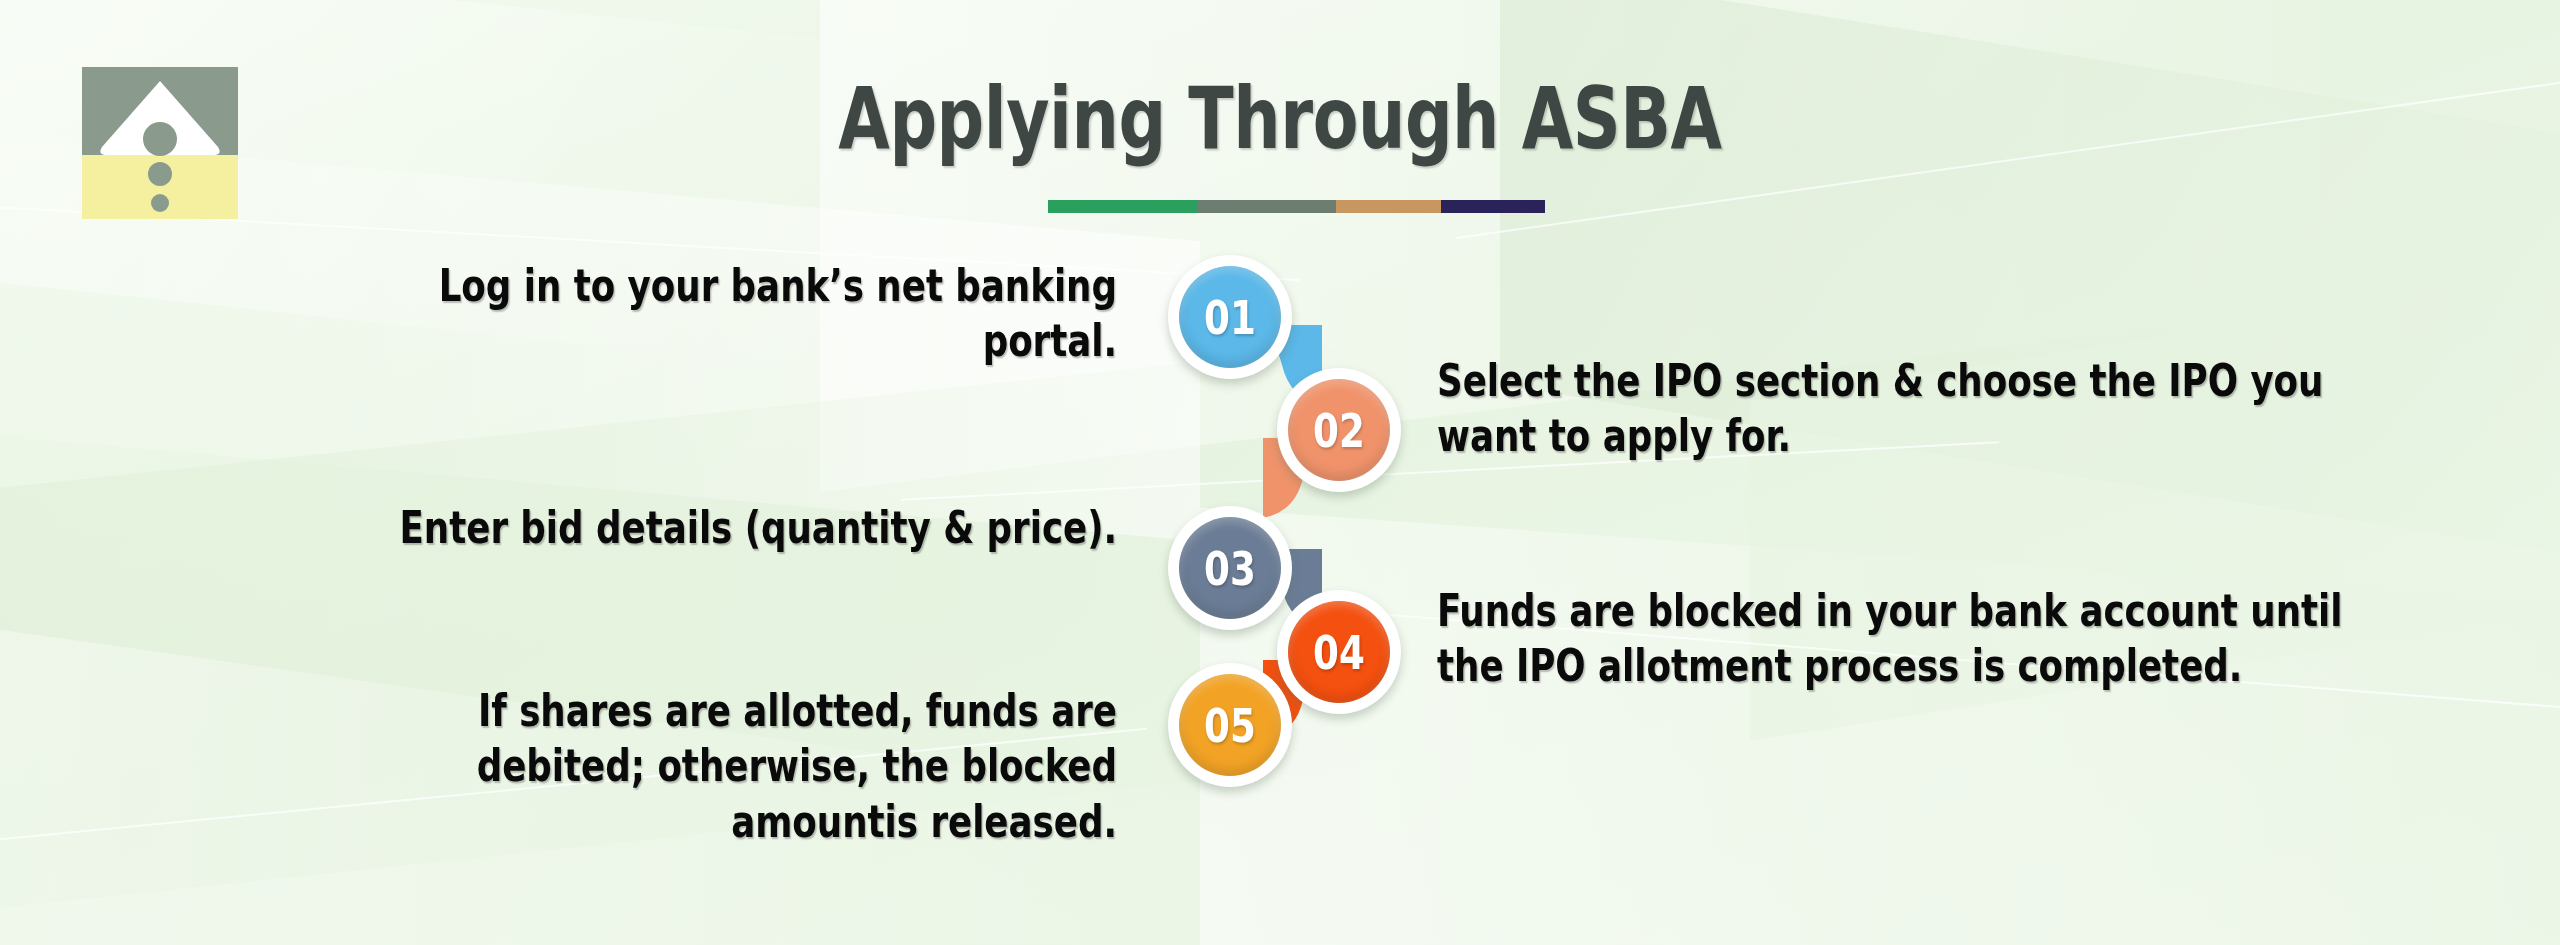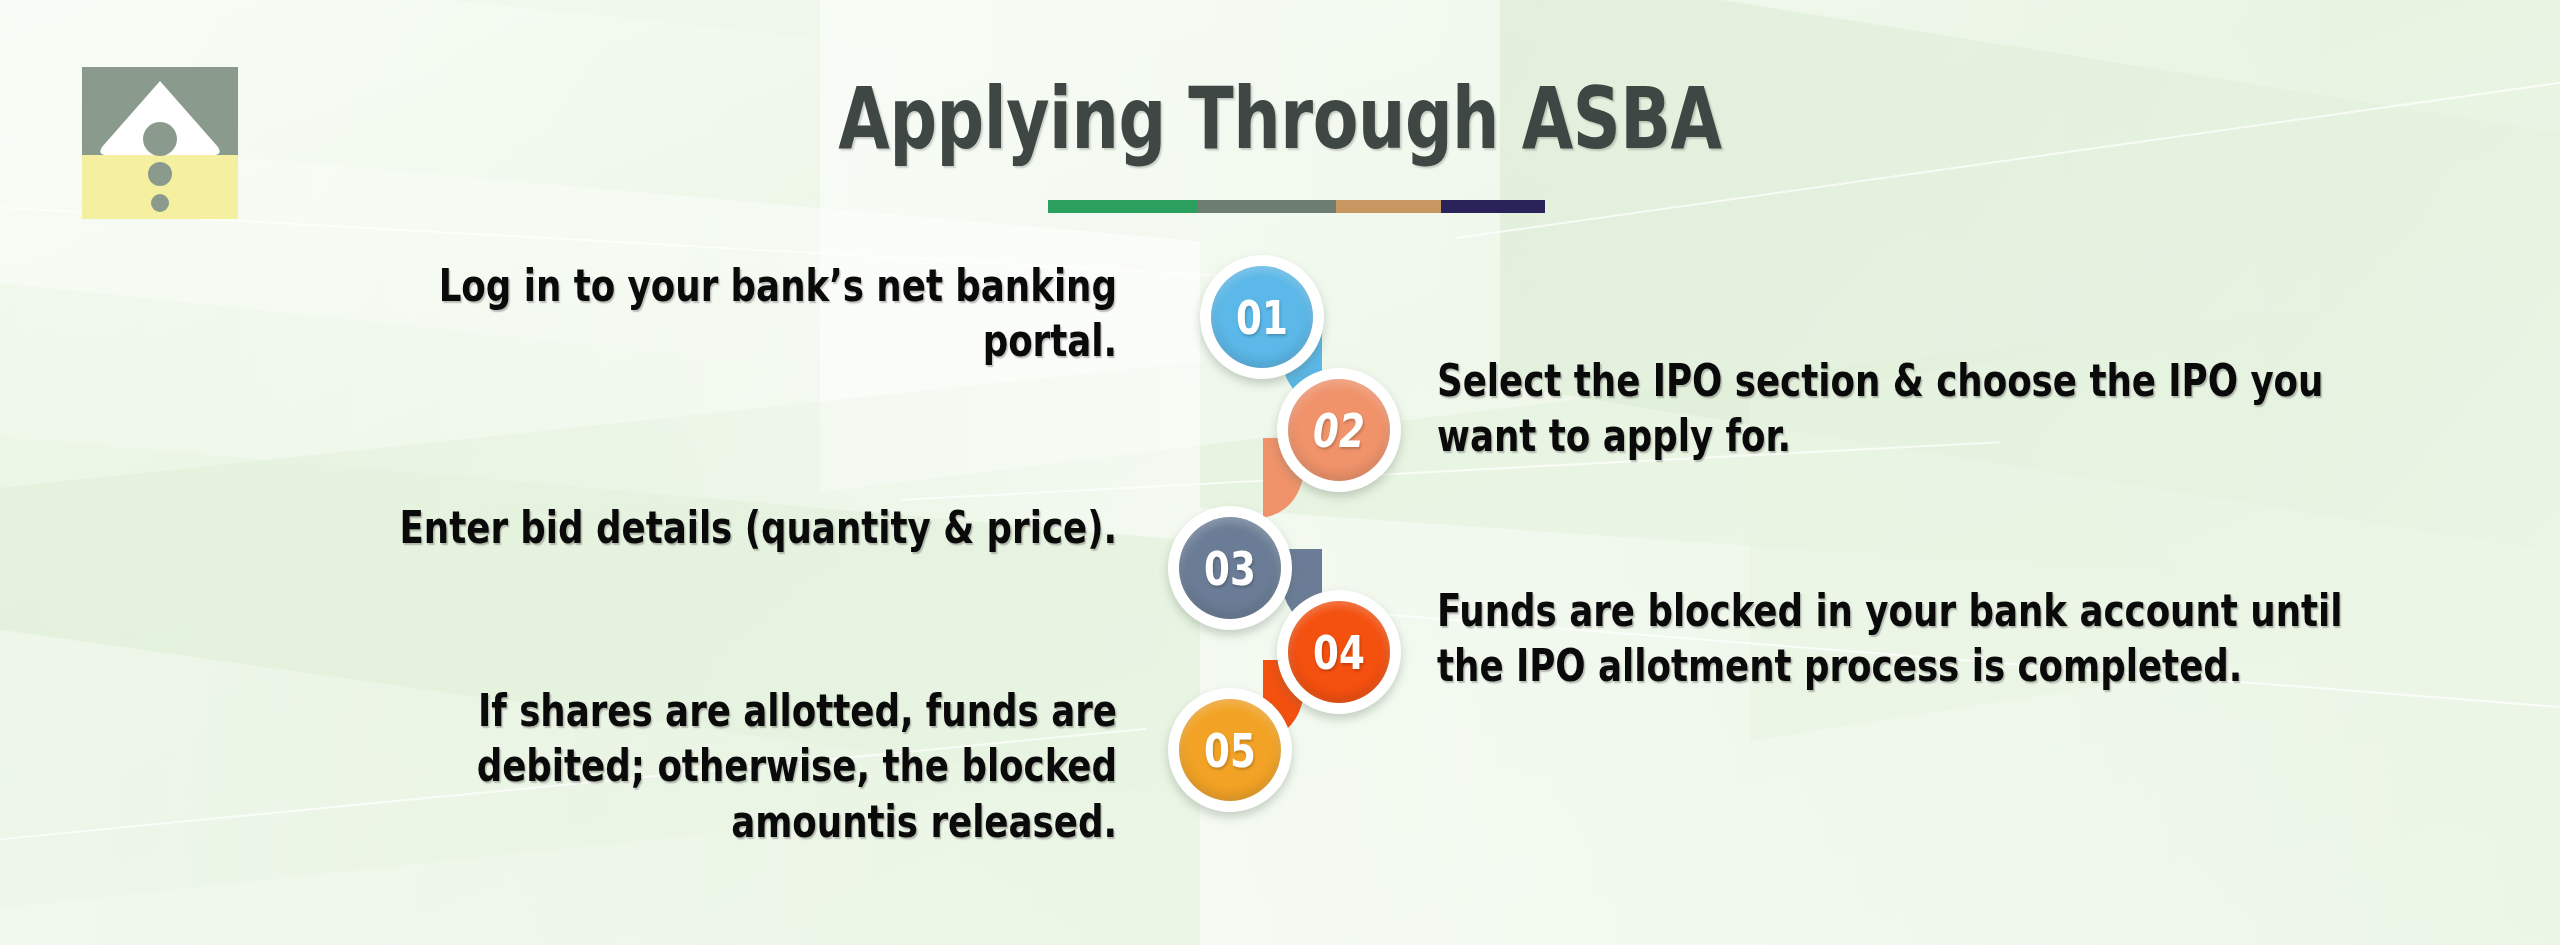--- a/index.html
+++ b/index.html
@@ -229,30 +229,30 @@
     <span style="background: rgb(43, 160, 94); width: 30%;"></span>
     <span style="background: rgb(110, 125, 114); width: 28%;"></span>
     <span style="background: rgb(200, 151, 97); width: 21%;"></span>
     <span style="background: rgb(42, 35, 89); width: 21%;"></span>
   </div>
 
   <div id="chain">
       <div class="connector" style="left: 1238px; top: 321px;"><svg viewBox="0 0 86 86" width="86" height="86">
           <path d="M4 4 Q36 10 44 44 Q52 78 84 84 L84 4 Z" fill="#5bb8e8"></path>
         </svg></div>
-      <div class="circle-wrap" style="left: 1200px; top: 255px; z-index: 10;">
+      <div class="circle-wrap" style="left: 1168px; top: 255px; z-index: 10;">
         <div class="ring"></div>
         <div class="disc" style="background: rgb(91, 184, 232);"></div>
         <div class="num">01</div>
       </div>
       <div class="step-text text-left" style="color: rgb(10, 10, 10); top: 258px; left: 337px; width: 780px;">Log in to your bank’s net banking portal.</div>
       <div class="connector" style="left: 1261px; top: 434px;"><svg viewBox="0 0 86 86" width="86" height="86">
           <path d="M82 4 Q50 10 42 44 Q34 78 2 84 L2 4 Z" fill="#f0936b"></path>
         </svg></div>
-      <div class="circle-wrap" style="left: 1277px; top: 368px; z-index: 11; font-style: italic;">
+      <div class="circle-wrap" style="left: 1277px; top: 368px; z-index: 11;">
         <div class="ring"></div>
         <div class="disc" style="background: rgb(240, 147, 107);"></div>
         <div class="num">02</div>
       </div>
       <div class="step-text text-right" style="color: rgb(10, 10, 10); top: 353px; left: 1437px; width: 1100px;">Select the IPO section &amp; choose the IPO you want to apply for.</div>
       <div class="connector" style="left: 1238px; top: 545px;"><svg viewBox="0 0 86 86" width="86" height="86">
           <path d="M4 4 Q36 10 44 44 Q52 78 84 84 L84 4 Z" fill="#6b7d96"></path>
         </svg></div>
       <div class="circle-wrap" style="left: 1168px; top: 506px; z-index: 12;">
         <div class="ring"></div>
@@ -262,21 +262,21 @@
       <div class="step-text text-left" style="color: rgb(10, 10, 10); top: 500px; left: 67px; width: 1050px;">Enter bid details (quantity &amp; price).</div>
       <div class="connector" style="left: 1261px; top: 656px;"><svg viewBox="0 0 86 86" width="86" height="86">
           <path d="M82 4 Q50 10 42 44 Q34 78 2 84 L2 4 Z" fill="#f4500f"></path>
         </svg></div>
       <div class="circle-wrap" style="left: 1277px; top: 590px; z-index: 13;">
         <div class="ring"></div>
         <div class="disc" style="background: rgb(244, 80, 15);"></div>
         <div class="num">04</div>
       </div>
       <div class="step-text text-right" style="color: rgb(10, 10, 10); top: 583px; left: 1437px; width: 1060px;">Funds are blocked in your bank account until the IPO allotment process is completed.</div>
-      <div class="circle-wrap" style="left: 1168px; top: 688px; z-index: 14;">
+      <div class="circle-wrap" style="left: 1168px; top: 663px; z-index: 14;">
         <div class="ring"></div>
         <div class="disc" style="background: rgb(242, 163, 37);"></div>
         <div class="num">05</div>
       </div>
       <div class="step-text text-left" style="color: rgb(10, 10, 10); top: 683px; left: 257px; width: 860px;">If shares are allotted, funds are debited; otherwise, the blocked amountis released.</div>
     </div>
 
 </div>
 
 </body></html>

